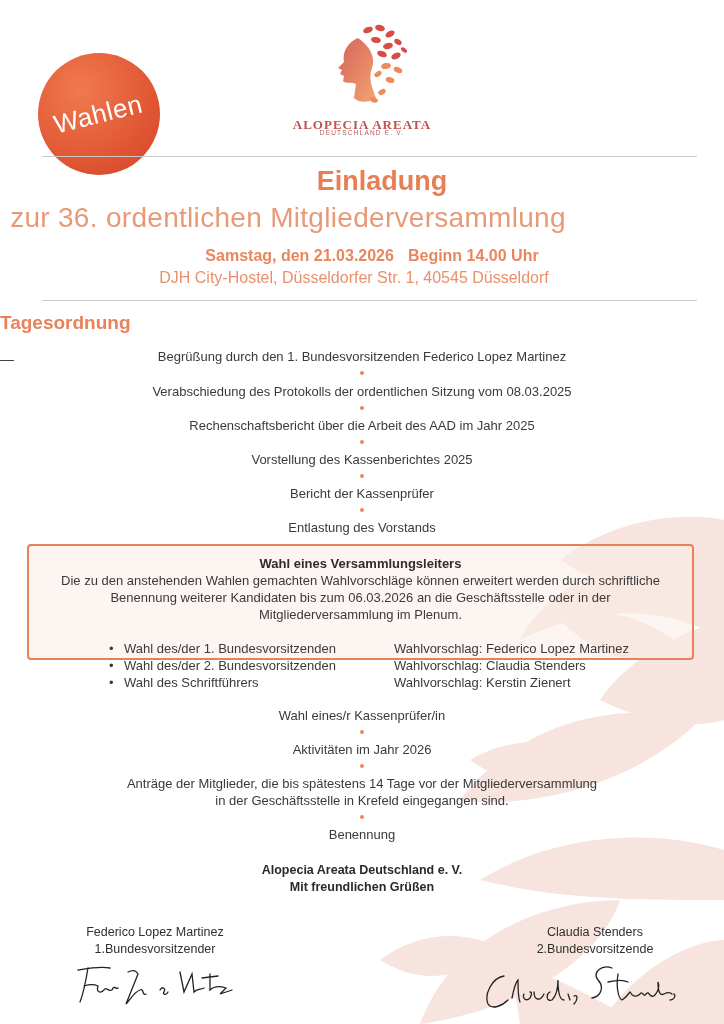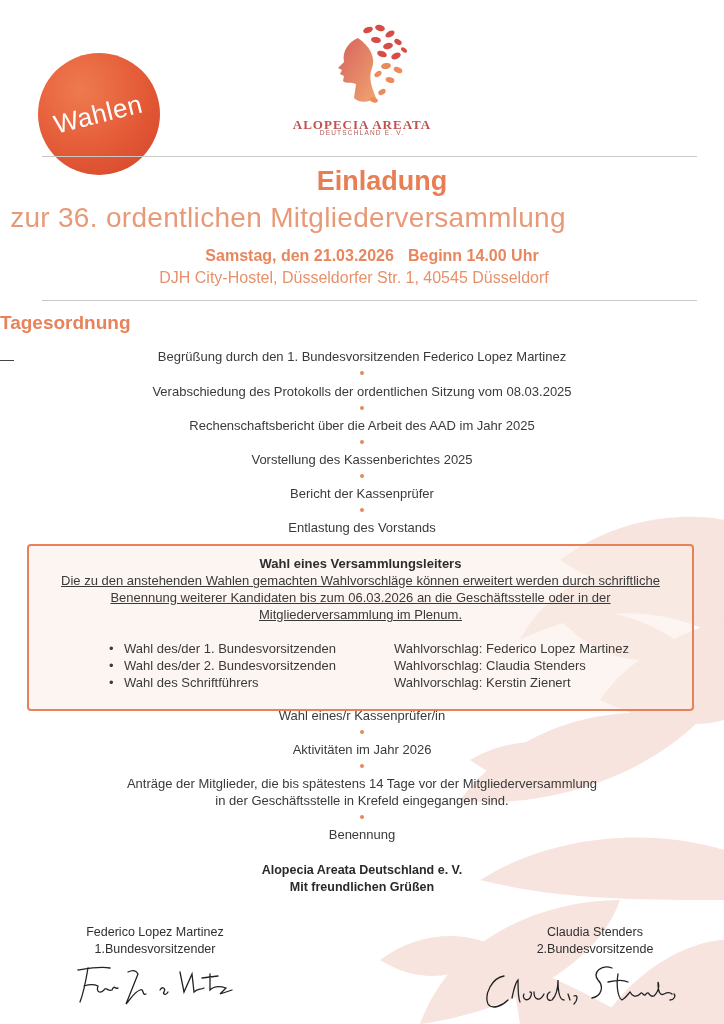--- a/index.html
+++ b/index.html
@@ -23,24 +23,24 @@
   .h-date { position: absolute; left: 10px; width: 724px; top: 247px; text-align: center; font-size: 16px; font-weight: bold; color: #e8865e; }
   .h-date .gap { display: inline-block; width: 14px; }
   .h-place { position: absolute; left: 0; width: 708px; top: 269px; text-align: center; font-size: 16px; color: #e8906b; }
 
   .h-tages { position: absolute; left: 0; width: 724px; top: 312px; text-align: left; font-size: 19px; font-weight: bold; color: #e8825a; }
   .edge-dash { position: absolute; left: 0; top: 360px; width: 14px; height: 1px; background: #444; }
 
   .agenda { position: absolute; left: 0; width: 724px; text-align: center; font-size: 13px; color: #3a3a3a; line-height: 16px; }
   .dot { position: absolute; left: 360px; width: 4px; height: 4px; border-radius: 50%; background: #e8875e; }
 
-  .box { position: absolute; left: 27px; top: 544px; width: 667px; height: 167px; border: 2px solid #e8805a; border-radius: 4px;
+  .box { position: absolute; left: 27px; top: 544px; width: 667px; height: 116px; border: 2px solid #e8805a; border-radius: 4px;
          background: rgba(251, 236, 232, 0.55); box-sizing: border-box; }
   .box-title { position: absolute; left: 0; width: 100%; top: 10px; text-align: center; font-size: 13px; font-weight: bold; color: #2d2d2d; }
-  .box-text { position: absolute; left: 0; width: 100%; top: 26px; text-align: center; font-size: 13px; line-height: 17px; color: #3a3a3a; text-decoration: underline; }
+  .box-text { position: absolute; left: 0; width: 100%; top: 26px; text-align: center; font-size: 13px; line-height: 17px; color: #3a3a3a; }
   .elections { position: absolute; left: 80px; top: 94px; font-size: 13px; line-height: 17px; color: #3a3a3a; }
   .el-row { display: flex; }
   .el-left { width: 285px; display: flex; }
   .el-bullet { width: 15px; }
   .el-right { }
 
   .closing { position: absolute; left: 0; width: 724px; top: 862px; text-align: center; font-size: 12.5px; font-weight: bold; line-height: 17px; color: #2a2a2a; }
   .sig-name { position: absolute; text-align: center; font-size: 12.5px; line-height: 17px; color: #2f2f2f; }
   .sig-svg { position: absolute; }
 </style>

